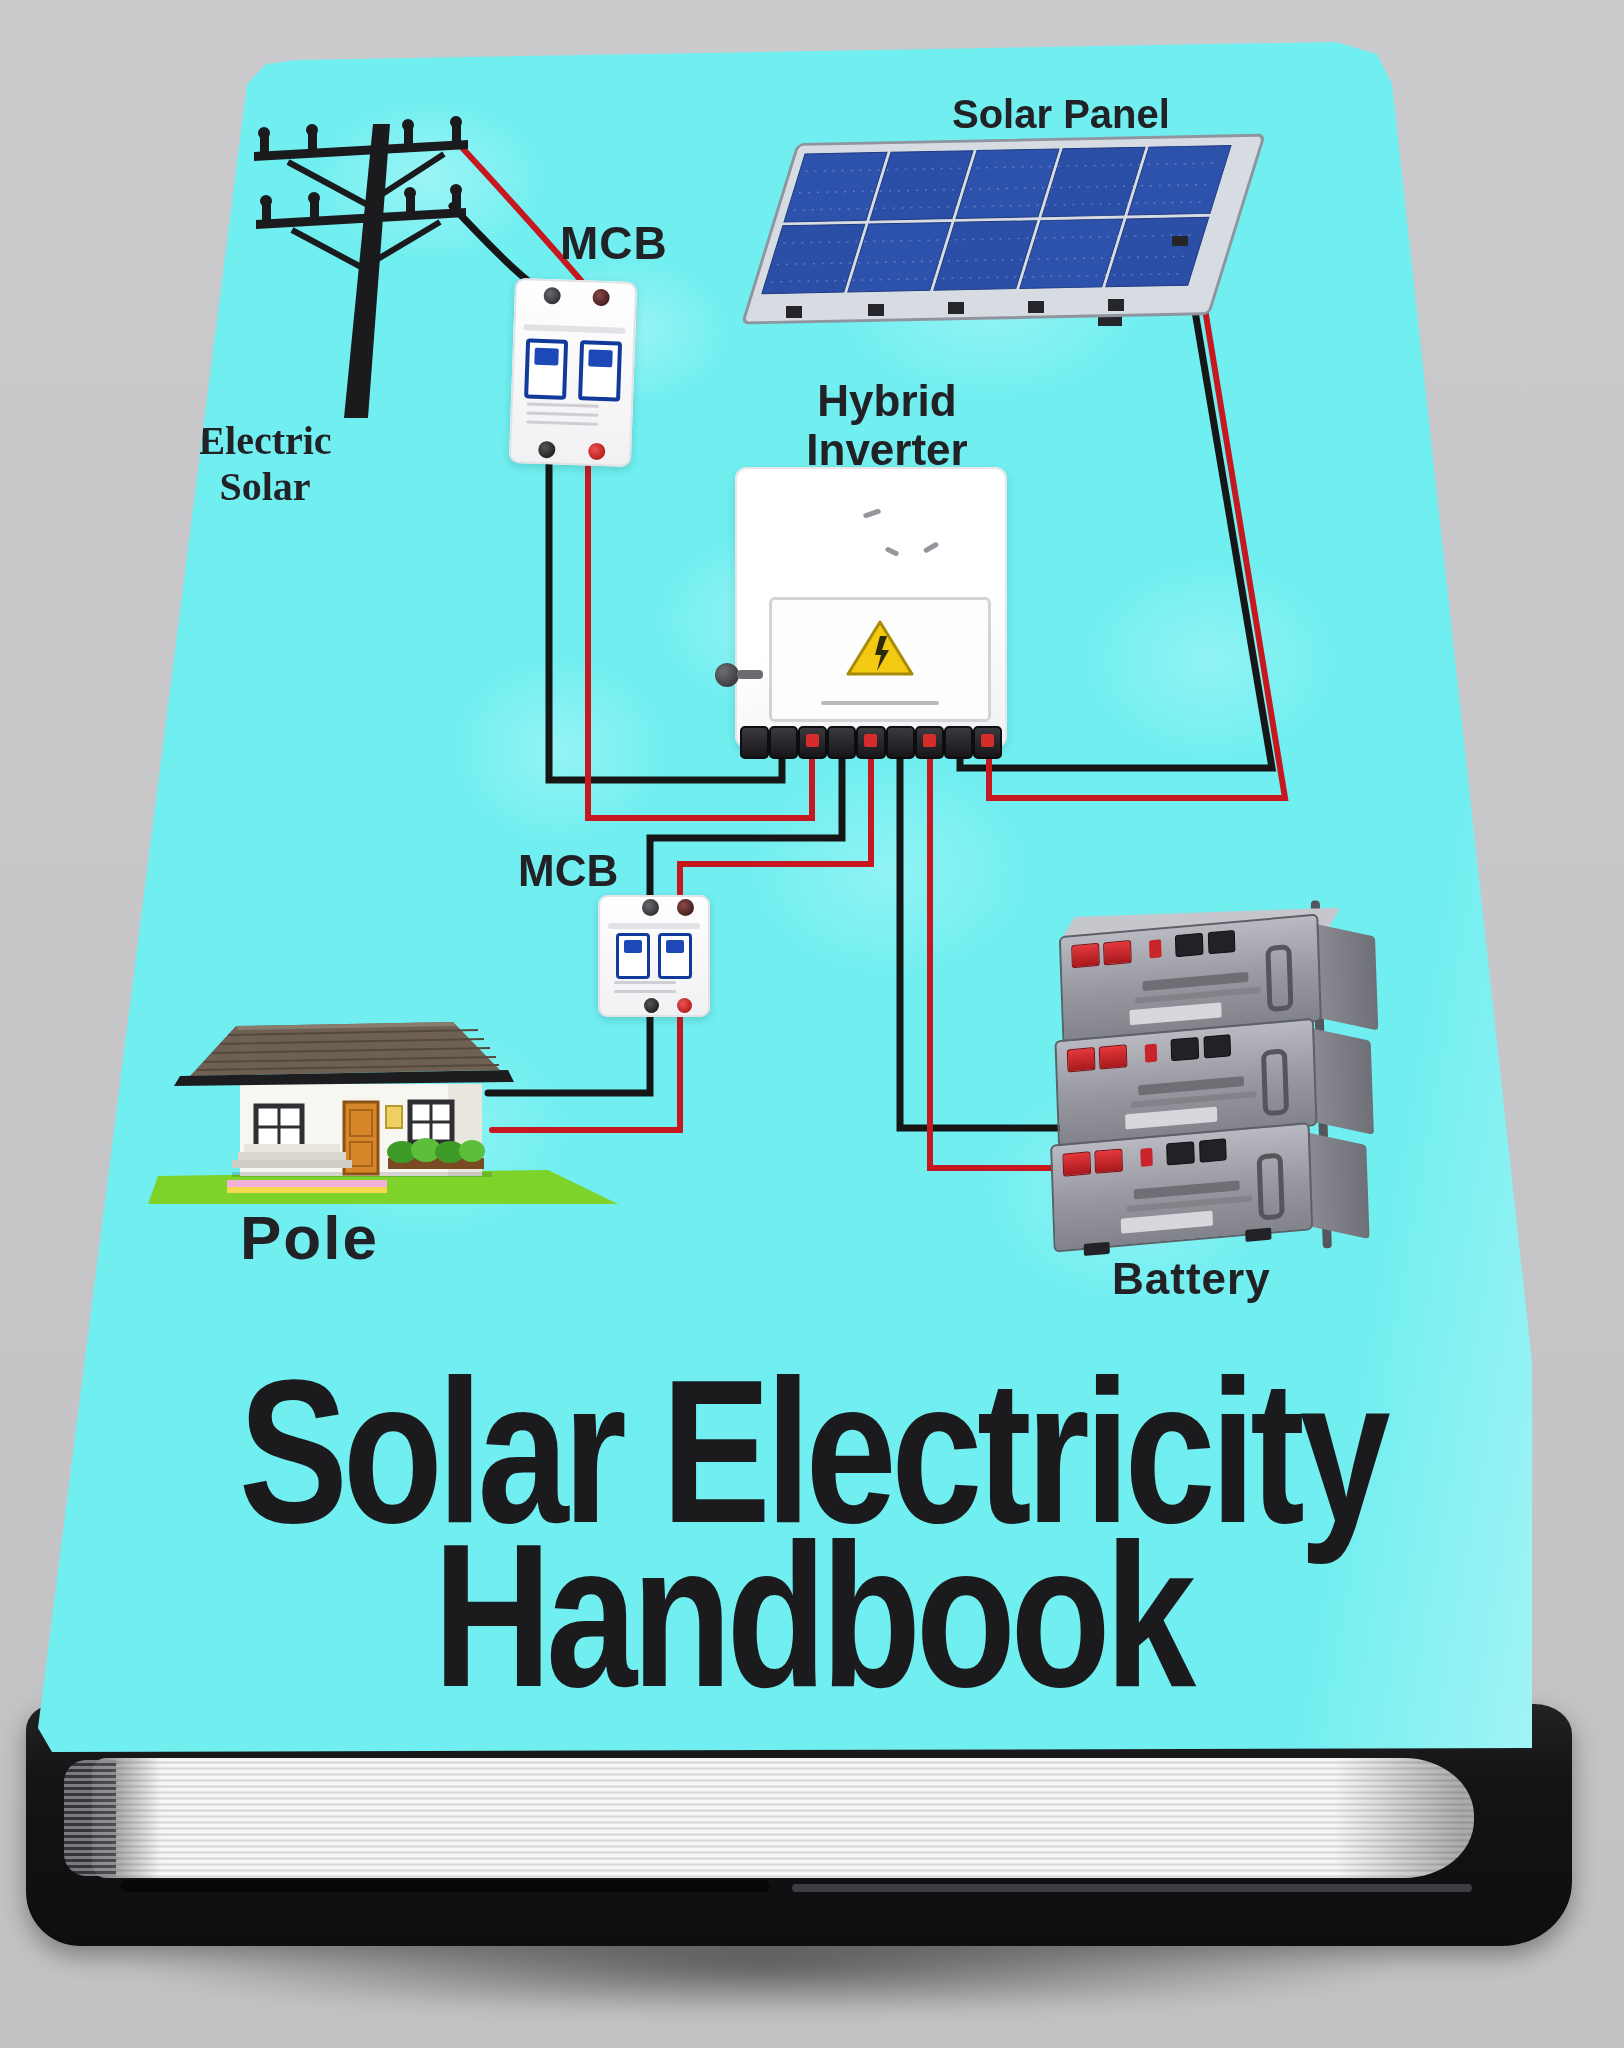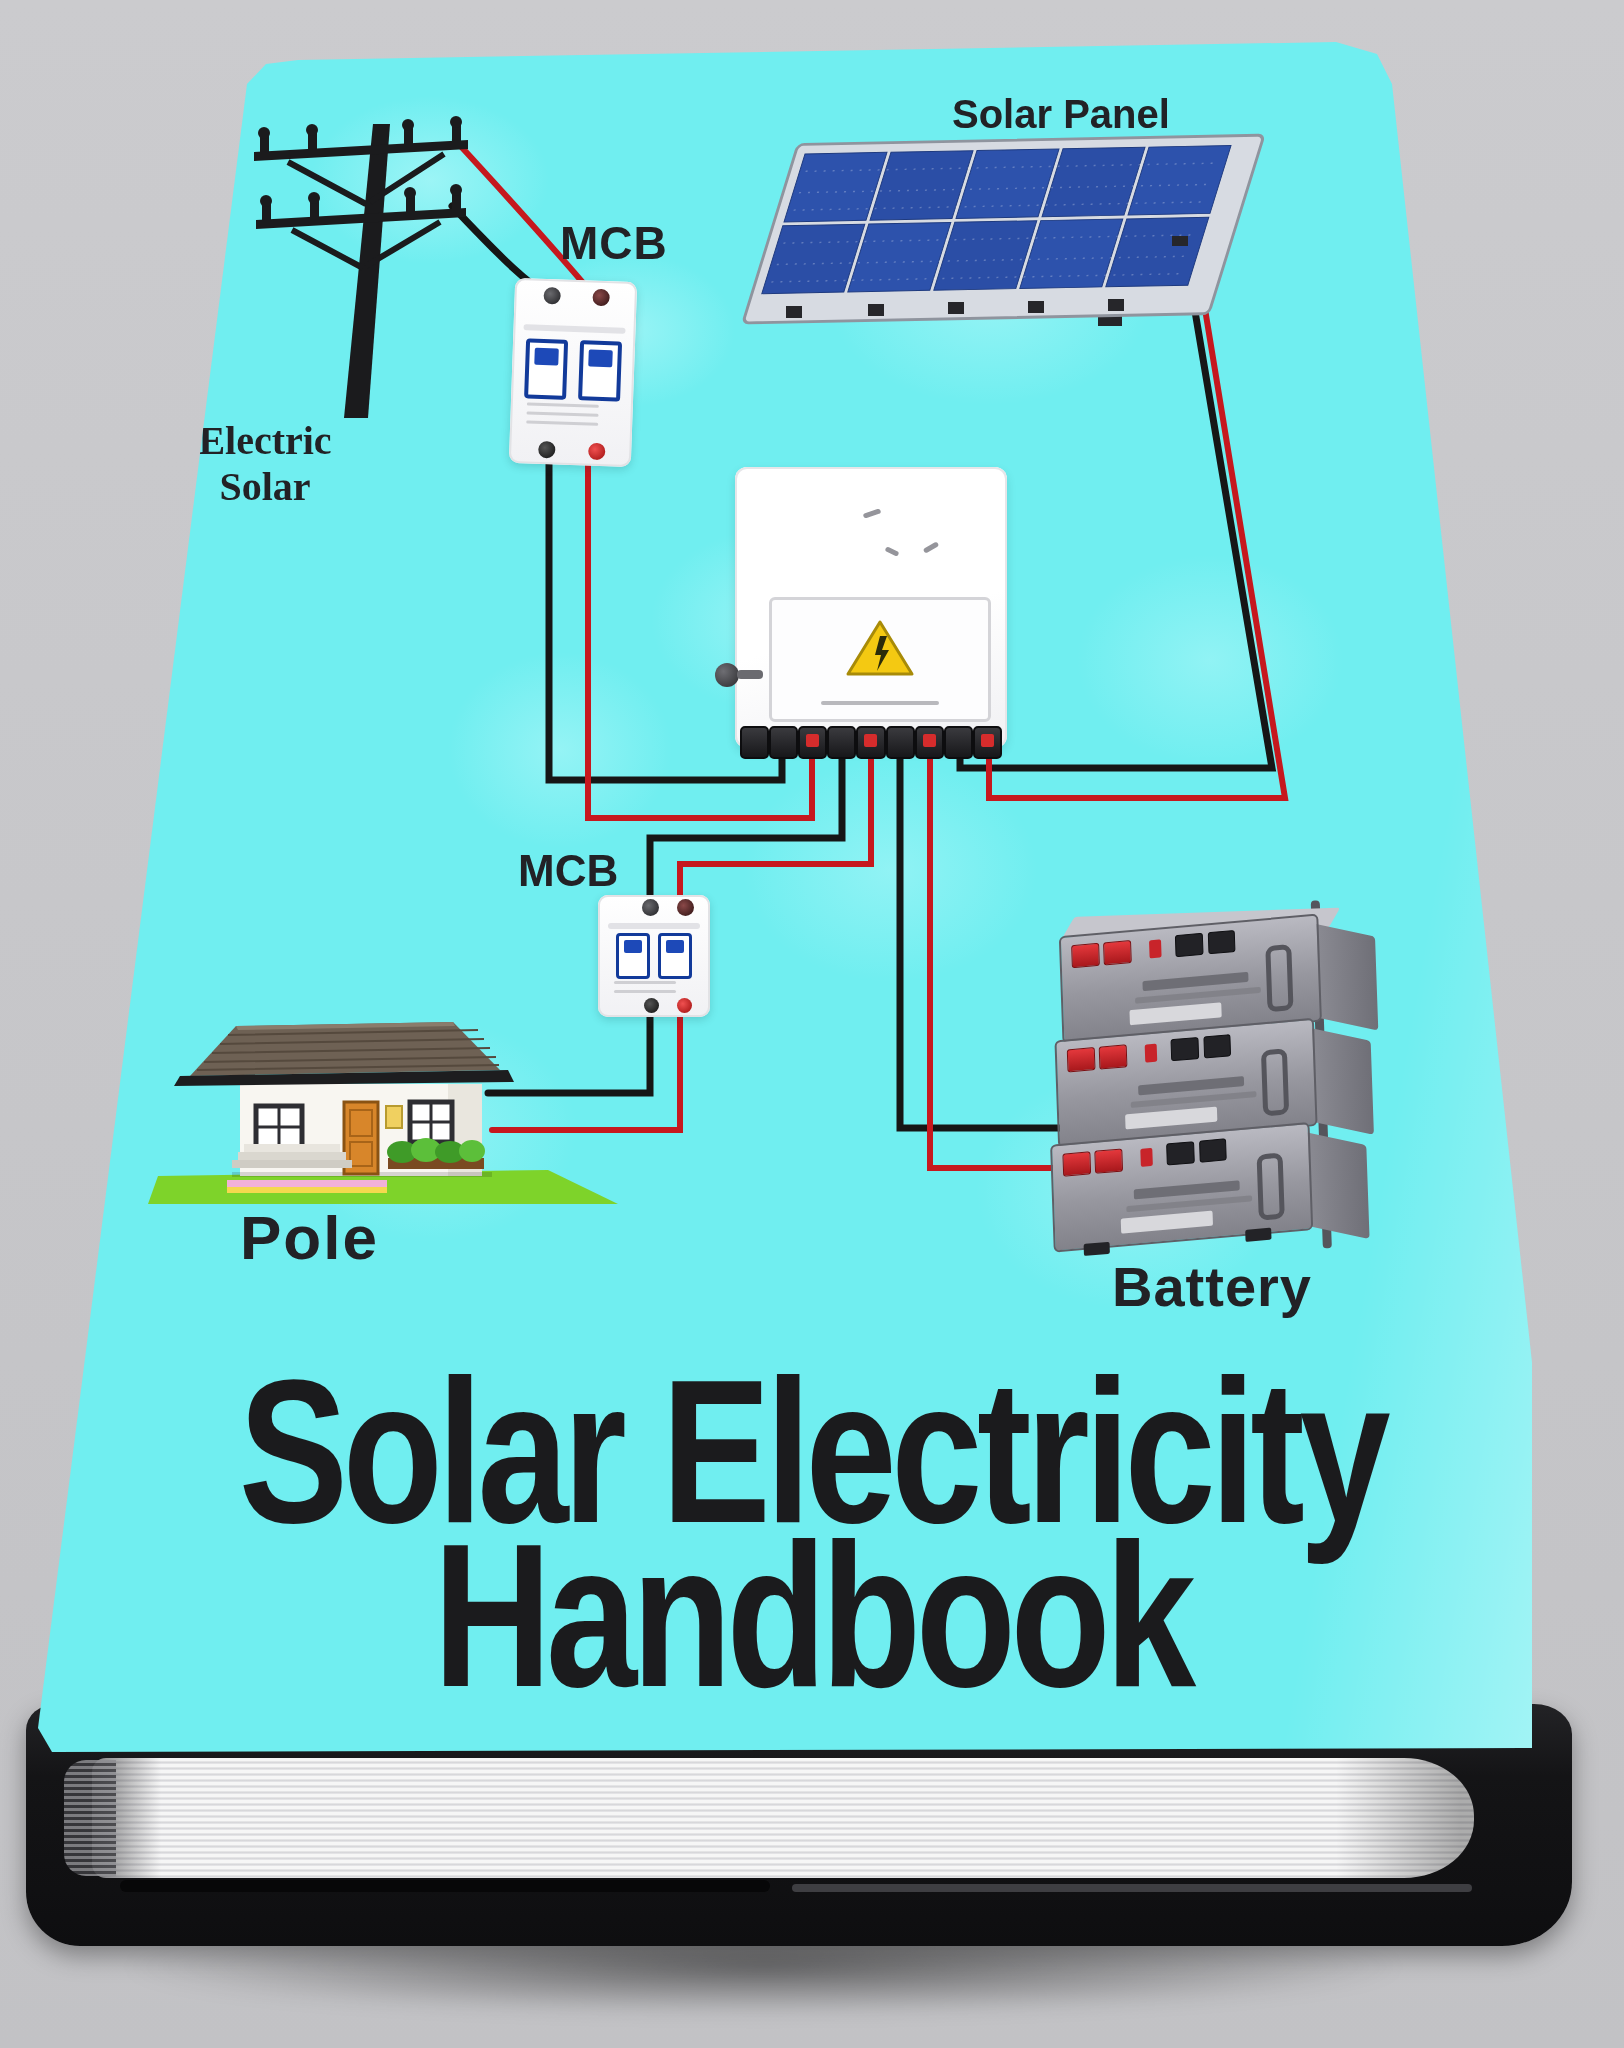--- a/index.html
+++ b/index.html
@@ -55,21 +55,21 @@
                       247px 84px,266px 64px);
   }
   
   .lab{position:absolute;font-weight:bold;color:#222226;}
   .lab-solar{left:952px;top:92px;font-size:40px;}
   .lab-mcb1{left:560px;top:216px;font-size:46px;letter-spacing:1px;}
   .lab-pole{left:178px;top:418px;width:174px;text-align:center;font-size:40px;line-height:1.15;font-family:Liberation Serif, serif;}
   .lab-inv{left:780px;top:376px;width:214px;text-align:center;font-size:44px;line-height:1.12;}
   .lab-mcb2{left:518px;top:846px;font-size:44px;}
   .lab-house{left:240px;top:1202px;font-size:62px;letter-spacing:2px;}
-  .lab-batt{left:1112px;top:1254px;font-size:56px;letter-spacing:1px;}
+  .lab-batt{left:1112px;top:1254px;font-size:44px;letter-spacing:1px;}
   .title-line{
     position:absolute;left:0;width:1624px;text-align:center;white-space:nowrap;
     font-weight:bold;color:#1B1B1D;font-size:182px;letter-spacing:-6px;
     transform:scale(.9,1.12);transform-origin:50% 0;
   }
   .title-1{top:1334px;}
   .title-2{top:1498px;}
   
   .wires{position:absolute;left:0;top:0;width:1624px;height:2048px;}
   
@@ -377,19 +377,23 @@
       </div>
     </div>
   </div>
 
   <div class="lab lab-solar">Solar Panel</div>
   <div class="lab lab-mcb1">MCB</div>
   <div class="lab lab-pole">
     <div>Electric</div>
     <div>Solar</div>
   </div>
+  <div class="lab lab-inv">
+    <div>Hybrid</div>
+    <div>Inverter</div>
+  </div>
   <div class="lab lab-mcb2">MCB</div>
   <div class="lab lab-house">Pole</div>
   <div class="lab lab-batt">Battery</div>
 
   <div class="title-line title-1">Solar Electricity</div>
   <div class="title-line title-2">Handbook</div>
 </div>
 
 </body></html>

